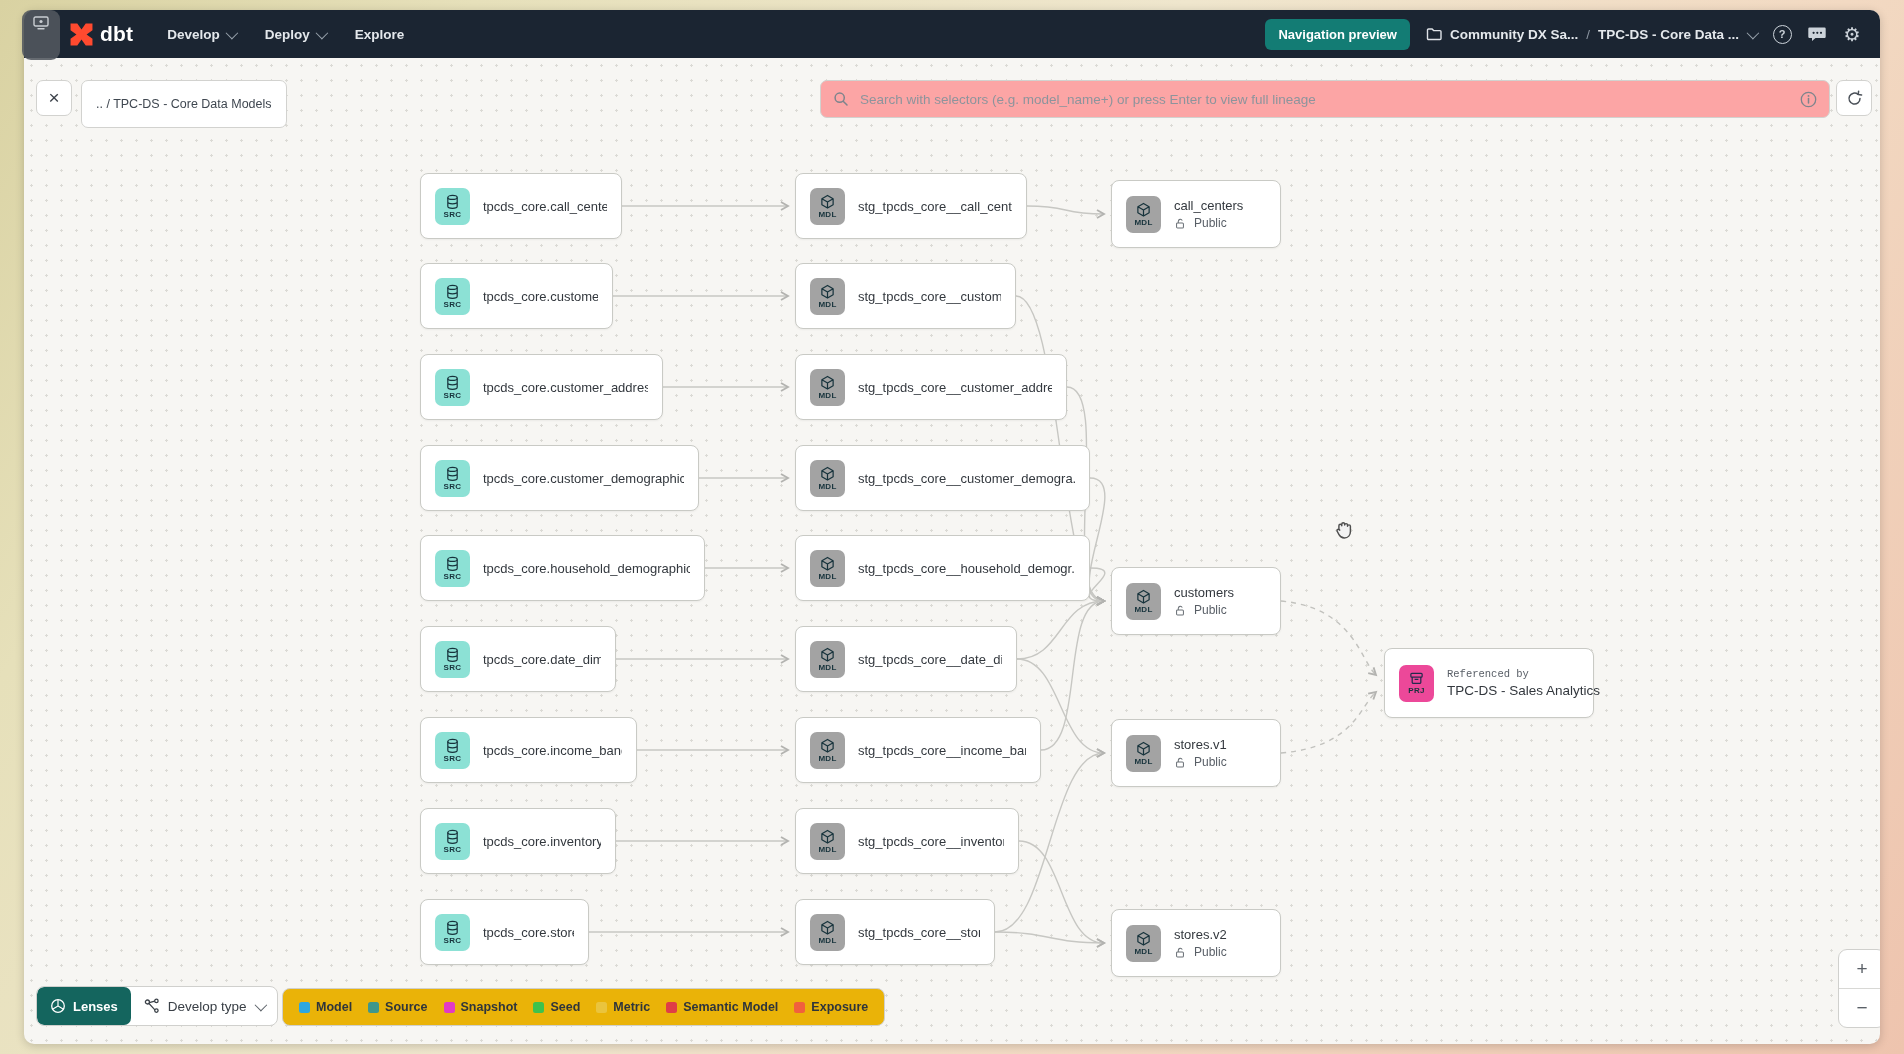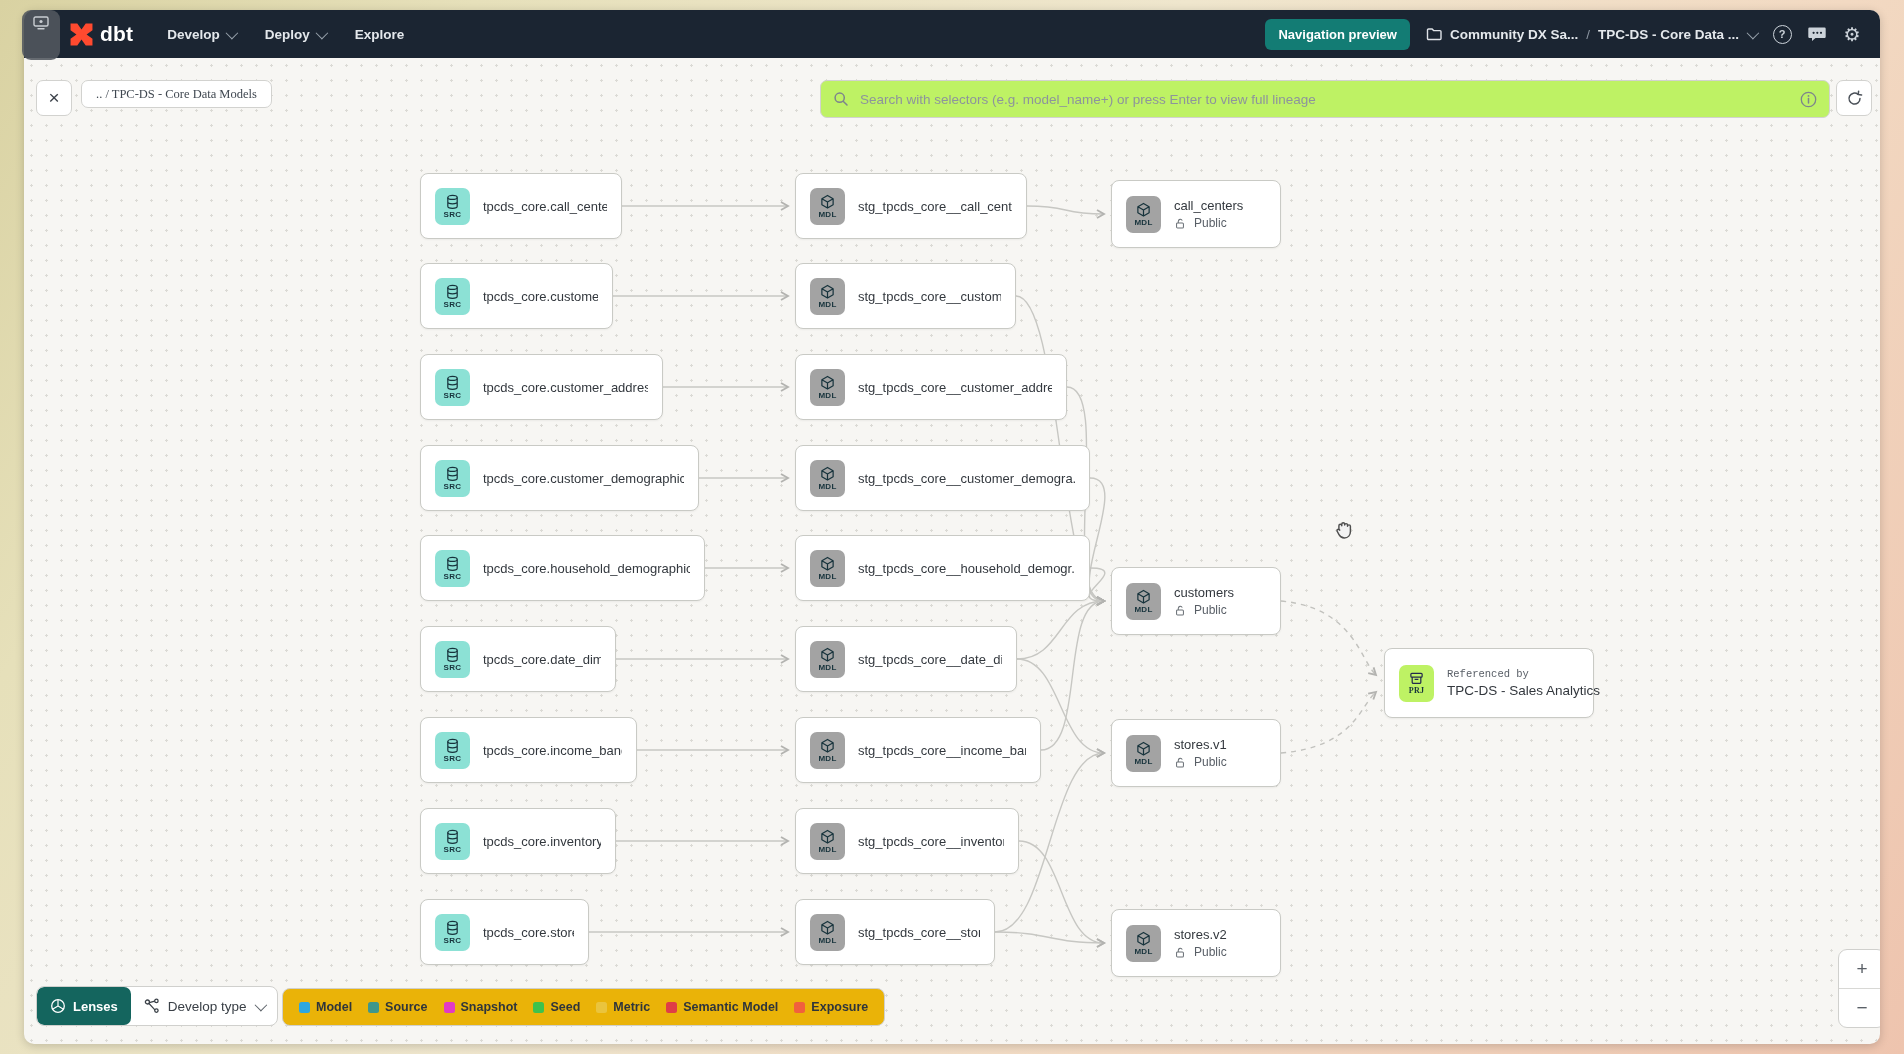--- a/index.html
+++ b/index.html
@@ -26,43 +26,43 @@
   .help-circle{width:17px;height:17px;border:1.6px solid #ccd3da;border-radius:50%;
     font-size:11px;font-weight:700;display:flex;align-items:center;justify-content:center;}
   .gear-glyph{font-size:19px;line-height:1;color:#ccd3da;}
   
   .demo-widget{position:absolute;left:22px;top:10px;width:38px;height:50px;z-index:60;
     background:rgba(82,88,95,.88);border-radius:9px;display:flex;justify-content:center;padding-top:6px;box-sizing:border-box;}
   
   .tool{position:absolute;z-index:30;background:#fff;border:1px solid #d2d2cf;border-radius:7px;
     display:flex;align-items:center;justify-content:center;box-sizing:border-box;cursor:pointer;}
   .close-btn{left:12px;top:70px;width:36px;height:36px;font-size:19px;color:#3c424a;}
-  .crumb-chip{left:57px;top:70px;height:28px;padding:0 14px;font-size:12.5px;color:#3f4750;cursor:default;font-family:Liberation Serif, serif;}
-  .search-wrap{position:absolute;left:796px;top:70px;width:1010px;height:38px;background:#bef264;
+  .crumb-chip{left:57px;top:70px;height:48px;padding:0 14px;font-size:12.5px;color:#3f4750;cursor:default;}
+  .search-wrap{position:absolute;left:796px;top:70px;width:1010px;height:38px;background:#fca5a5;
     border:1px solid #d2d2cf;border-radius:7px;display:flex;align-items:center;
     padding:4px 12px;box-sizing:border-box;z-index:30;}
   .search-wrap input{flex:1;border:none;outline:none;font-size:13.5px;color:#3f4750;
     font-family:"Liberation Sans",sans-serif;background:transparent;margin-left:9px;}
   .search-wrap input::placeholder{color:#8d949c;}
   .refresh-btn{left:1812px;top:70px;width:36px;height:36px;}
   
   .canvas{position:absolute;left:0;top:48px;right:0;bottom:0;
     background-image:radial-gradient(#dbdad5 1px,transparent 1.3px);background-size:15px 15px;cursor:grab;}
   svg.edges{position:absolute;left:0;top:0;z-index:5;pointer-events:none;}
   .edge{fill:none;stroke:#c7c7c3;stroke-width:1.4;}
   .edge.dashed{stroke-dasharray:5 5;stroke:#c2c2be;}
   
   .node{position:absolute;background:#fff;border:1px solid #c9cac5;border-radius:8px;
     display:flex;align-items:center;gap:13px;padding:0 14px;box-sizing:border-box;
     box-shadow:0 1px 2px rgba(0,0,0,.05);z-index:10;cursor:pointer;}
   .tile{width:35px;height:37px;border-radius:7px;display:flex;flex-direction:column;
     align-items:center;justify-content:center;flex:none;gap:1px;}
   .tile-src{background:#8ce1d5;}
   .tile-mdl{background:#a3a3a3;}
-  .tile-prj{background:#bef264;font-family:Liberation Serif, serif;}
+  .tile-prj{background:#ec4899;}
   .tile-type{font-size:8px;font-weight:700;color:#17333c;letter-spacing:.3px;line-height:1;}
   .node-title{font-size:13px;color:#33383e;white-space:nowrap;overflow:hidden;}
   .node-text{display:flex;flex-direction:column;gap:3px;min-width:0;}
   .node-badge{display:flex;align-items:center;gap:4px;font-size:12px;color:#585e66;}
   .node-sub{font-size:10.5px;color:#585e66;font-family:Liberation Mono, monospace;}
   .ref-title{font-size:13.5px;color:#33383e;white-space:nowrap;}
   
   .footer-group{position:absolute;left:12px;bottom:18px;display:flex;align-items:stretch;
     background:#fff;border:1px solid #d0d0cd;border-radius:8px;z-index:30;overflow:hidden;height:38px;}
   .lenses-btn{background:#14655e;color:#fff;display:flex;align-items:center;gap:7px;

